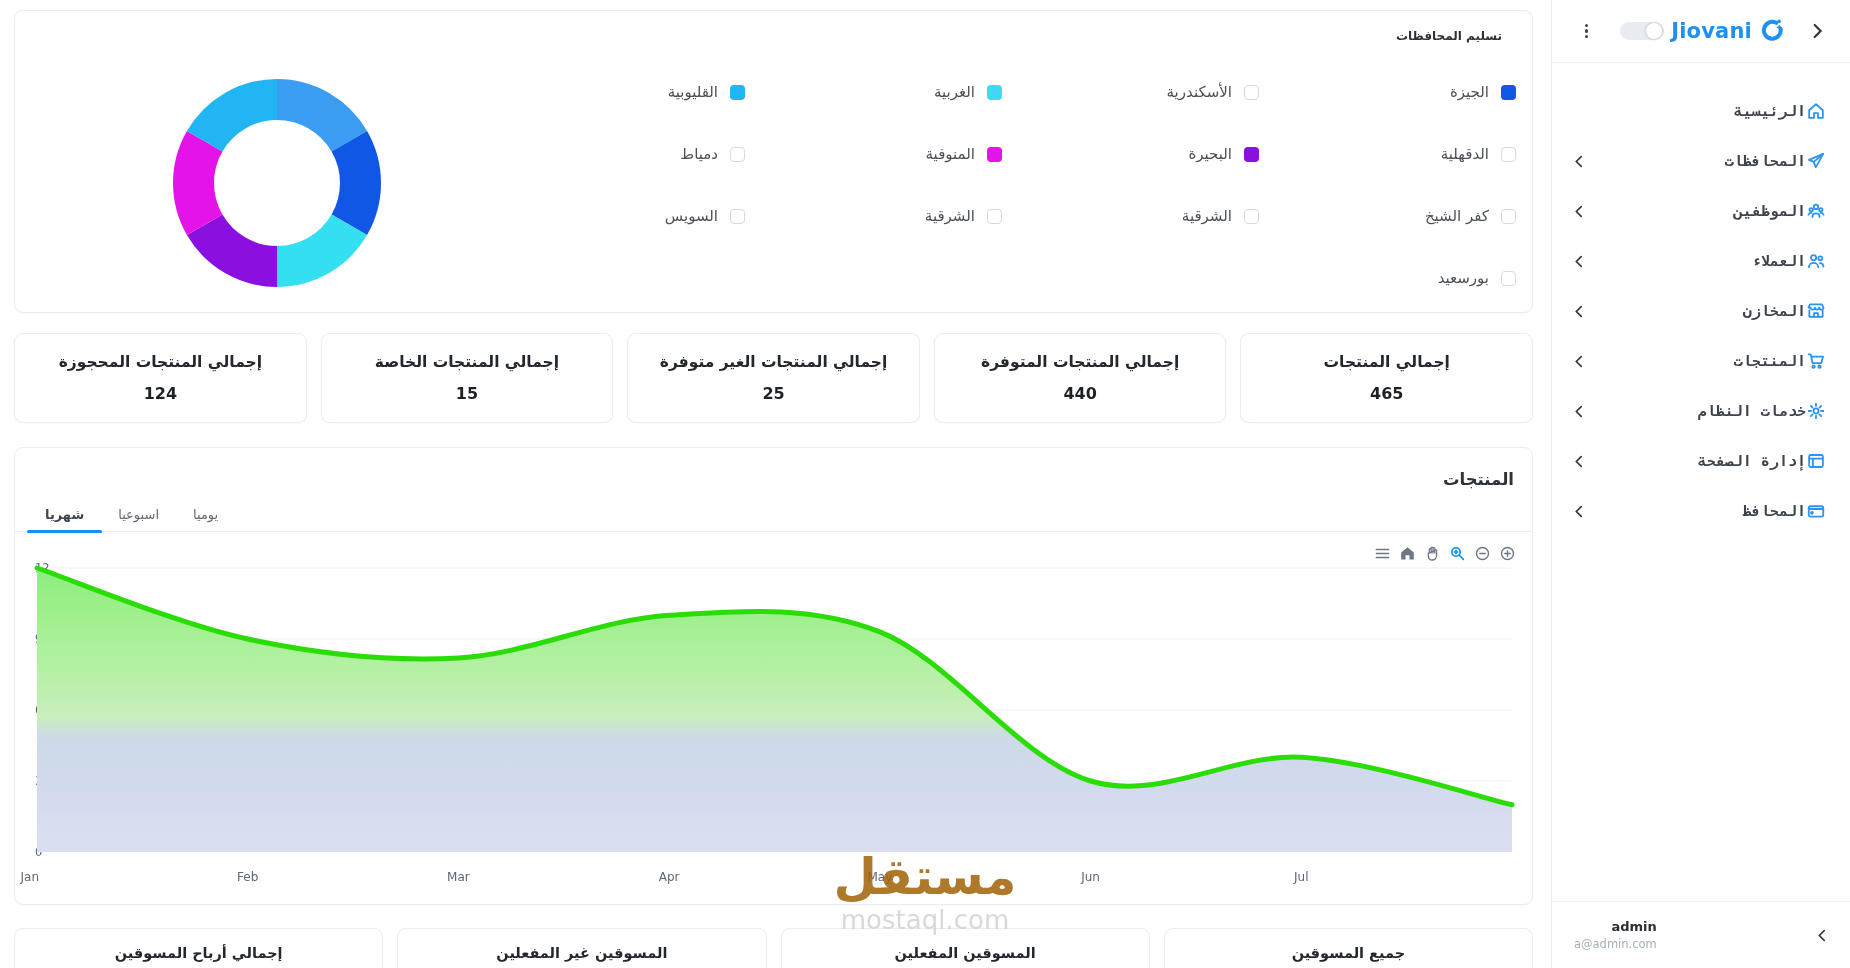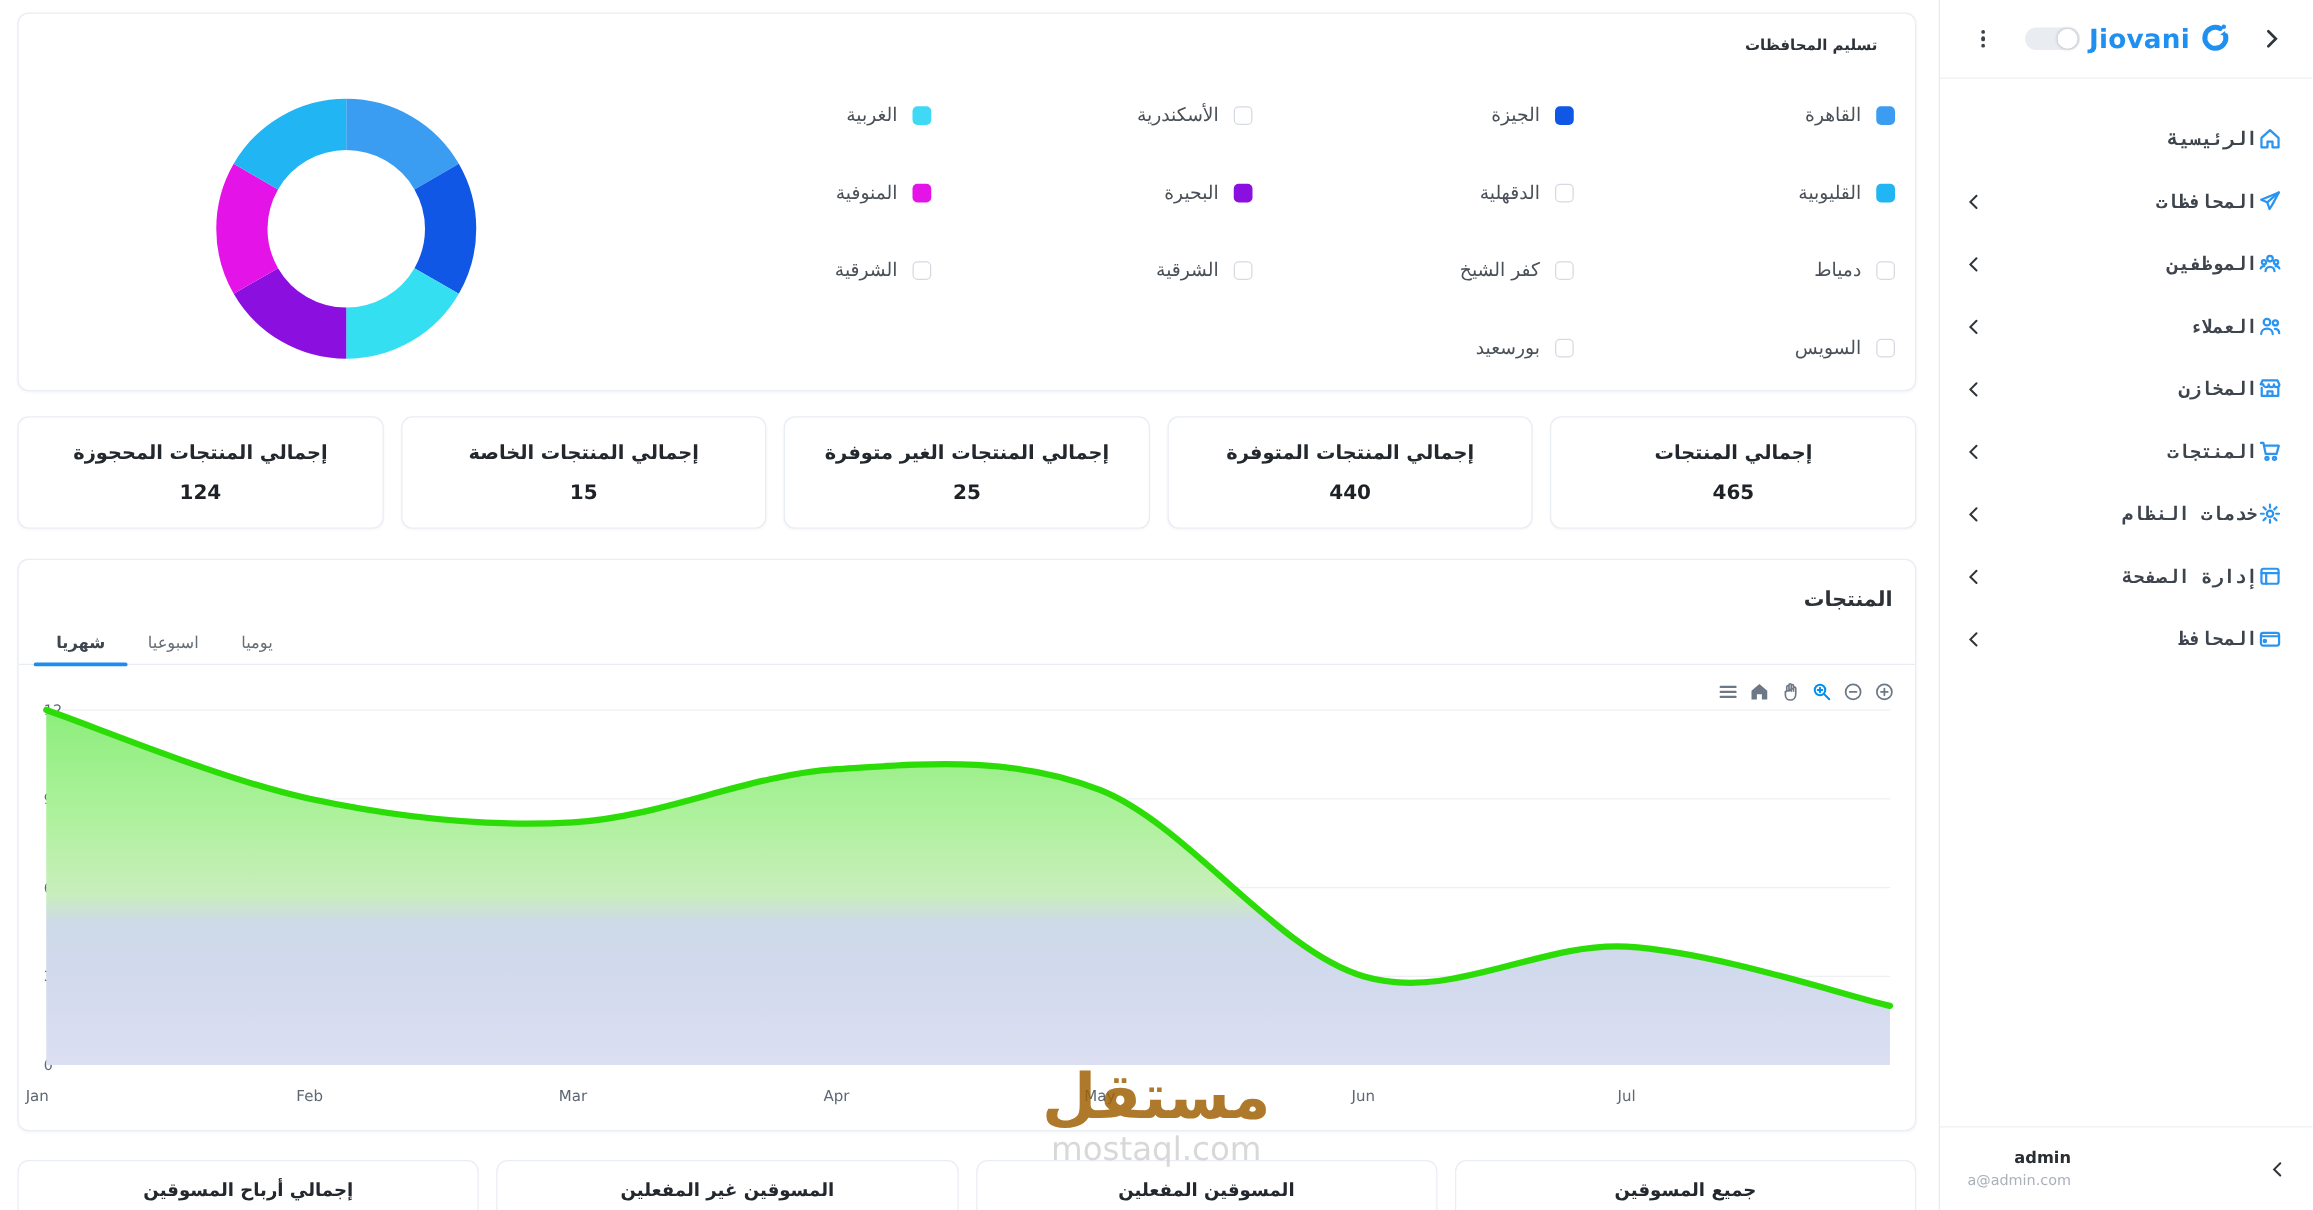--- a/index.html
+++ b/index.html
@@ -100,24 +100,20 @@
       <svg id="donut-svg" width="212" height="212" viewBox="0 0 212 212">
           <path d="M106.00 22.50 A83.5 83.5 0 0 1 178.31 64.25" fill="none" stroke="#3b9df2" stroke-width="41"></path>
           <path d="M178.31 64.25 A83.5 83.5 0 0 1 178.31 147.75" fill="none" stroke="#1157e5" stroke-width="41"></path>
           <path d="M178.31 147.75 A83.5 83.5 0 0 1 106.00 189.50" fill="none" stroke="#35dff2" stroke-width="41"></path>
           <path d="M106.00 189.50 A83.5 83.5 0 0 1 33.69 147.75" fill="none" stroke="#8b10e0" stroke-width="41"></path>
           <path d="M33.69 147.75 A83.5 83.5 0 0 1 33.69 64.25" fill="none" stroke="#e414e8" stroke-width="41"></path>
           <path d="M33.69 64.25 A83.5 83.5 0 0 1 106.00 22.50" fill="none" stroke="#22b5f3" stroke-width="41"></path>
         </svg>
     </div>
     <div class="gov-grid" id="gov-grid">
-        <div class="gov-cell">
-          <span class="gov-label">القاهرة</span>
-          <span class="gov-box on" style="background:#3b9df2"></span>
-        </div>
         <div class="gov-cell">
           <span class="gov-label">الجيزة</span>
           <span class="gov-box on" style="background:#1157e5"></span>
         </div>
         <div class="gov-cell">
           <span class="gov-label">الأسكندرية</span>
           <span class="gov-box"></span>
         </div>
         <div class="gov-cell">
           <span class="gov-label">الغربية</span>

